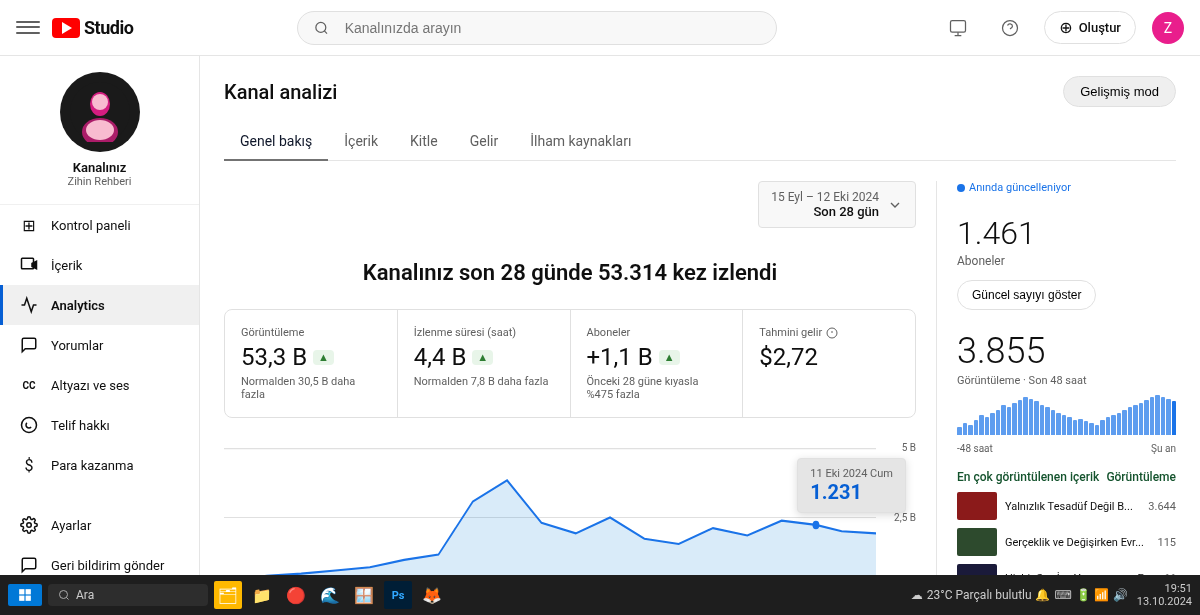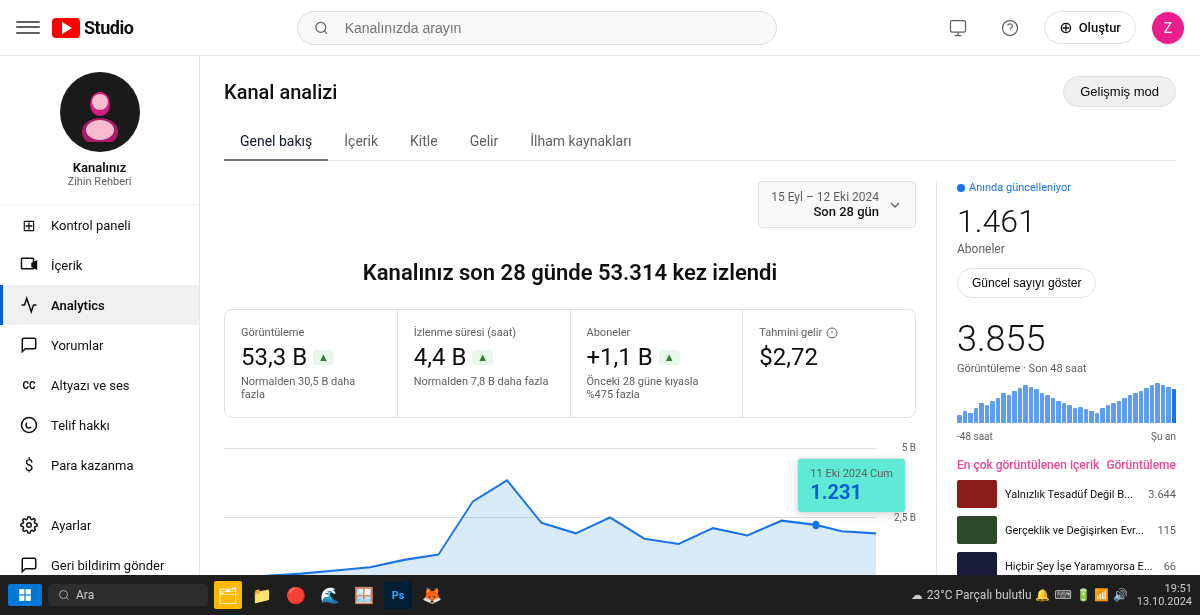--- a/index.html
+++ b/index.html
@@ -77,47 +77,47 @@
     .stat-box { flex: 1; padding: 16px; border-right: 1px solid #e0e0e0; }
     .stat-box:last-child { border-right: none; }
     .stat-label { font-size: 11px; color: #606060; margin-bottom: 4px; display: flex; align-items: center; gap: 4px; }
     .stat-value { font-size: 24px; font-weight: 400; margin-bottom: 4px; display: flex; align-items: center; gap: 6px; }
     .stat-badge { background: #e8f5e9; color: #2e7d32; border-radius: 4px; font-size: 11px; padding: 1px 5px; display: flex; align-items: center; gap: 2px; }
     .stat-note { font-size: 11px; color: #606060; }
 
     
     .chart-container { position: relative; height: 160px; border-bottom: 1px solid #e0e0e0; margin-bottom: 4px; }
     .chart-tooltip {
-      position: absolute; background: #5eead4; border: 1px solid #e0e0e0;
+      position: absolute; background: #e5e5e5; border: 1px solid #e0e0e0;
       border-radius: 4px; padding: 8px 12px; font-size: 12px;
       box-shadow: 0 2px 8px rgba(0,0,0,0.15); right: 10px; top: 20px;
     }
     .tooltip-date { color: #606060; font-size: 11px; }
     .tooltip-value { font-size: 20px; font-weight: 700; color: #065fd4; }
 
     
     .x-labels { display: flex; justify-content: space-between; padding: 0 4px; font-size: 10px; color: #606060; }
 
     
     .realtime-title { font-size: 16px; font-weight: 500; margin-bottom: 2px; }
-    .realtime-sub { font-size: 11px; color: #1a73e8; display: flex; align-items: center; gap: 4px; margin-bottom: 8px; }
+    .realtime-sub { font-size: 11px; color: #1a73e8; display: flex; align-items: center; gap: 4px; margin-bottom: 20px; }
     .realtime-dot { width: 8px; height: 8px; border-radius: 50%; background: #1a73e8; }
     .big-stat { font-size: 32px; font-weight: 300; margin-bottom: 2px; }
     .big-stat-label { font-size: 12px; color: #606060; margin-bottom: 12px; }
     .show-count-btn { border: 1px solid #e0e0e0; border-radius: 18px; padding: 7px 14px; font-size: 12px; font-weight: 500; cursor: pointer; margin-bottom: 20px; background: #fff; }
     .views-stat { font-size: 36px; font-weight: 300; margin-bottom: 2px; }
     .views-label { font-size: 11px; color: #606060; margin-bottom: 8px; }
 
     
     .mini-bars { display: flex; align-items: flex-end; gap: 1px; height: 40px; margin-bottom: 8px; }
     .mini-bar { flex: 1; background: #1a73e8; border-radius: 1px 1px 0 0; min-height: 2px; }
     .mini-axis { display: flex; justify-content: space-between; font-size: 10px; color: #606060; margin-bottom: 16px; }
 
     
-    .section-header { display: flex; justify-content: space-between; font-size: 12px; color: #ec4899; margin-bottom: 8px; font-weight: 500; }
+    .section-header { display: flex; justify-content: space-between; font-size: 12px; color: #14532d; margin-bottom: 8px; font-weight: 500; }
     .content-item { display: flex; align-items: center; gap: 8px; margin-bottom: 8px; cursor: pointer; }
     .content-thumb { width: 40px; height: 28px; border-radius: 2px; background: #333; flex-shrink: 0; overflow: hidden; }
     .content-title { font-size: 11px; flex: 1; min-width: 0; overflow: hidden; text-overflow: ellipsis; white-space: nowrap; }
     .content-views { font-size: 11px; color: #606060; flex-shrink: 0; }
 
     
     .taskbar {
       position: fixed; bottom: 0; left: 0; right: 0; height: 40px;
       background: #1e1e1e; display: flex; align-items: center; gap: 6px;
       padding: 0 8px; z-index: 200;

